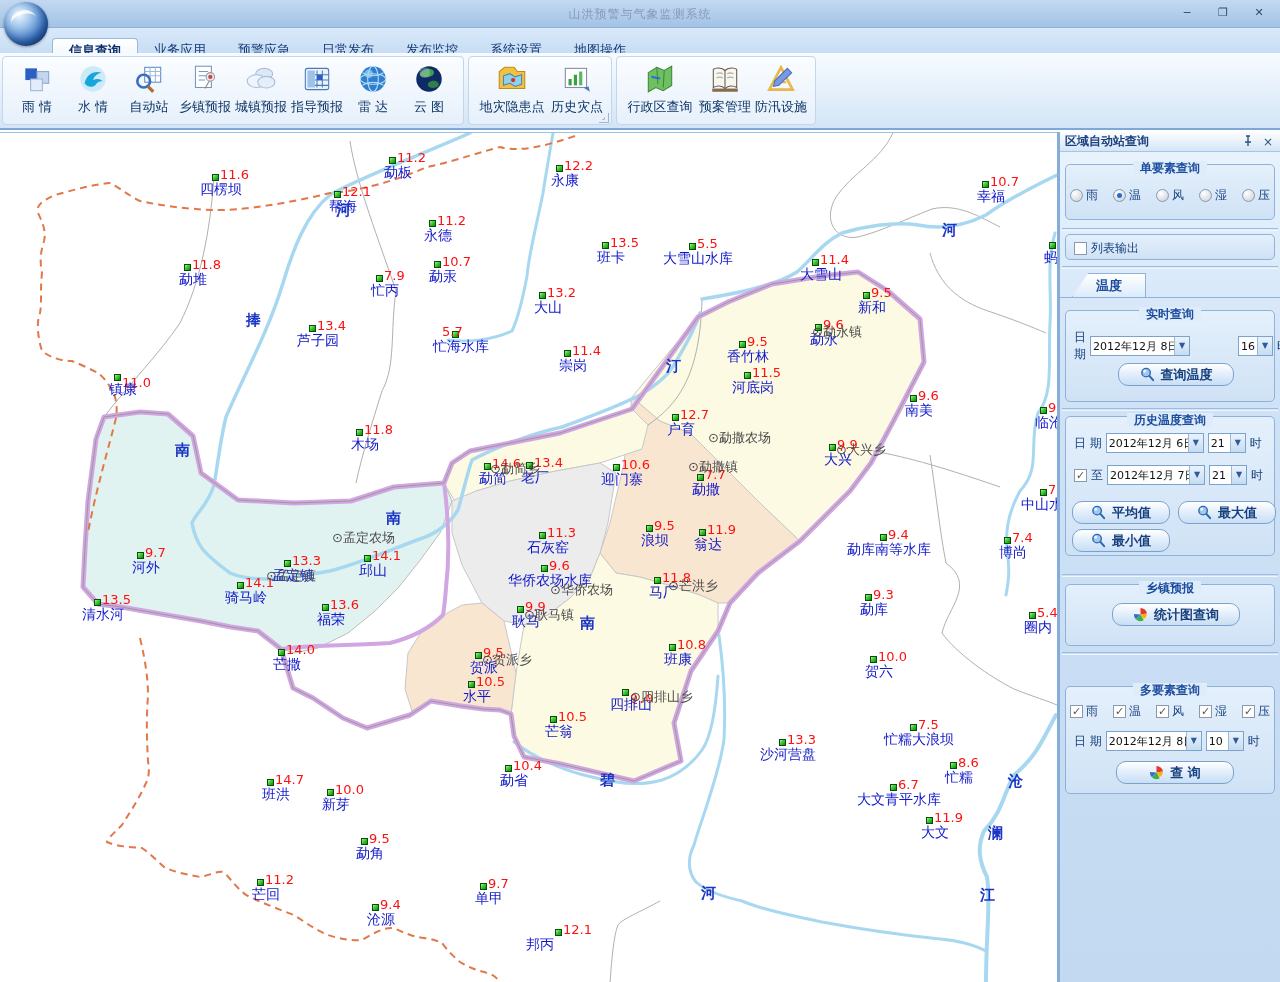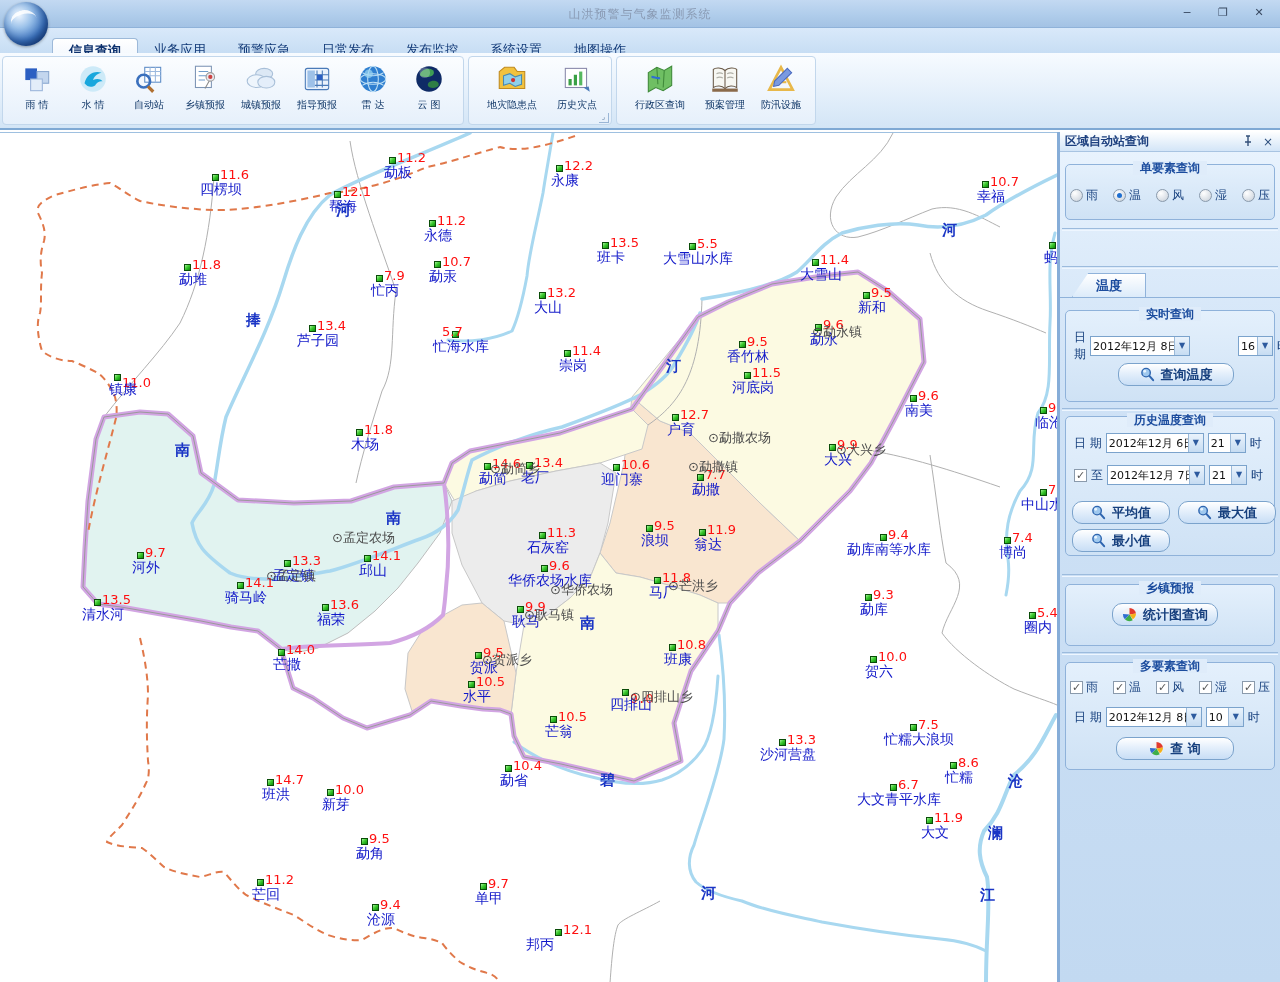--- a/index.html
+++ b/index.html
@@ -37,21 +37,21 @@
     background:linear-gradient(180deg,#f7fbff 0%,#e2eefa 60%,#d3e5f6 100%);
     border-bottom:2px solid #7fa9d4; display:flex; padding:3px 2px; }
   .tool-group { position:relative; display:flex; align-items:flex-start; padding:3px 6px 3px 6px;
     margin-right:4px; border:1px solid #c2d7ec; border-radius:4px;
     background:linear-gradient(180deg,#fbfdff,#e6f0fb); }
   .tool-item { width:56px; display:flex; flex-direction:column; align-items:center; gap:2px;
     padding-top:2px; cursor:default; }
   .tool-item.wide { width:74px; }
   .tool-icon { width:34px; height:34px; }
   .tool-icon svg { width:100%; height:100%; }
-  .tool-label { font-size:10px; color:#0e3566; white-space:nowrap; }
+  .tool-label { font-size:13px; color:#0e3566; white-space:nowrap; }
   .launcher { position:absolute; right:2px; bottom:1px; width:10px; height:10px;
     border:1px solid #9ab6d6; border-top:none; border-left:none; font-size:7px;
     color:#5a7ba0; line-height:8px; text-align:center; }
 
   
   .map-wrap { position:absolute; left:0; top:132px; width:1057px; height:850px;
     background:#fff; overflow:hidden; border-top:1px solid #9ec0e0; }
   .map-wrap svg.basemap { position:absolute; left:0; top:0; }
   .overlay { position:absolute; left:0; top:0; width:100%; height:100%; }
   .stn-marker { position:absolute; width:7px; height:7px;
@@ -561,20 +561,26 @@
         </label>
         <label style="display: flex; align-items: center; gap: 3px;">
           <span class="radio"></span>
           <span>压</span>
         </label>
       </div>
   </div>
 
   <div class="sep" style="top:96px;"></div>
 
+  <div class="grp" style="top:102px; height:26px;">
+    <div class="prow" style="top:5px;">
+      <span class="check"></span>
+      <span>列表输出</span>
+    </div>
+  </div>
 
   <div class="sep" style="top:134px;"></div>
 
   <div class="tab-temp" style="top:141px;">
     <span>温度</span>
   </div>
   <div class="tab-line" style="top:165px;"></div>
 
   <div class="grp" style="top:178px; height:92px;">
     <div class="grp-legend"><span>实时查询</span></div>
@@ -652,35 +658,35 @@
           <path d="M10 9.5L14 14" stroke="#2f66b0" stroke-width="2.2" stroke-linecap="round"></path>
         </svg>
       <span>最小值</span>
     </div>
   </div>
 
   <div class="sep" style="top:442px;"></div>
 
   <div class="grp" style="top:452px; height:62px;">
     <div class="grp-legend"><span>乡镇预报</span></div>
-    <div class="pbtn" style="top:18px; left:46px; width:106px;">
+    <div class="pbtn" style="top:18px; left:46px; width:128px;">
       <svg viewBox="0 0 16 16">
           <circle cx="8" cy="8" r="7" fill="#f2f2f2"></circle>
           <path d="M8 8V1a7 7 0 0 1 6.9 6z" fill="#e23b2e"></path>
           <path d="M8 8l6.9-1a7 7 0 0 1-3.4 6.1z" fill="#f5b21a"></path>
           <path d="M8 8l3.5 6.1A7 7 0 0 1 3 13z" fill="#3fae49"></path>
           <path d="M8 8L3 13a7 7 0 0 1-2-5.5z" fill="#2f6fd0"></path>
         </svg>
       <span>统计图查询</span>
     </div>
   </div>
 
   <div class="sep" style="top:520px;"></div>
 
-  <div class="grp" style="top:530px; height:108px;">
+  <div class="grp" style="top:554px; height:108px;">
     <div class="grp-legend"><span>多要素查询</span></div>
     <div class="prow" style="top:16px; left:4px; right:4px; justify-content:space-between;" id="multi-checks">
         <label style="display: flex; align-items: center; gap: 3px;">
           <span class="check">✓</span>
           <span>雨</span>
         </label>
         <label style="display: flex; align-items: center; gap: 3px;">
           <span class="check">✓</span>
           <span>温</span>
         </label>

